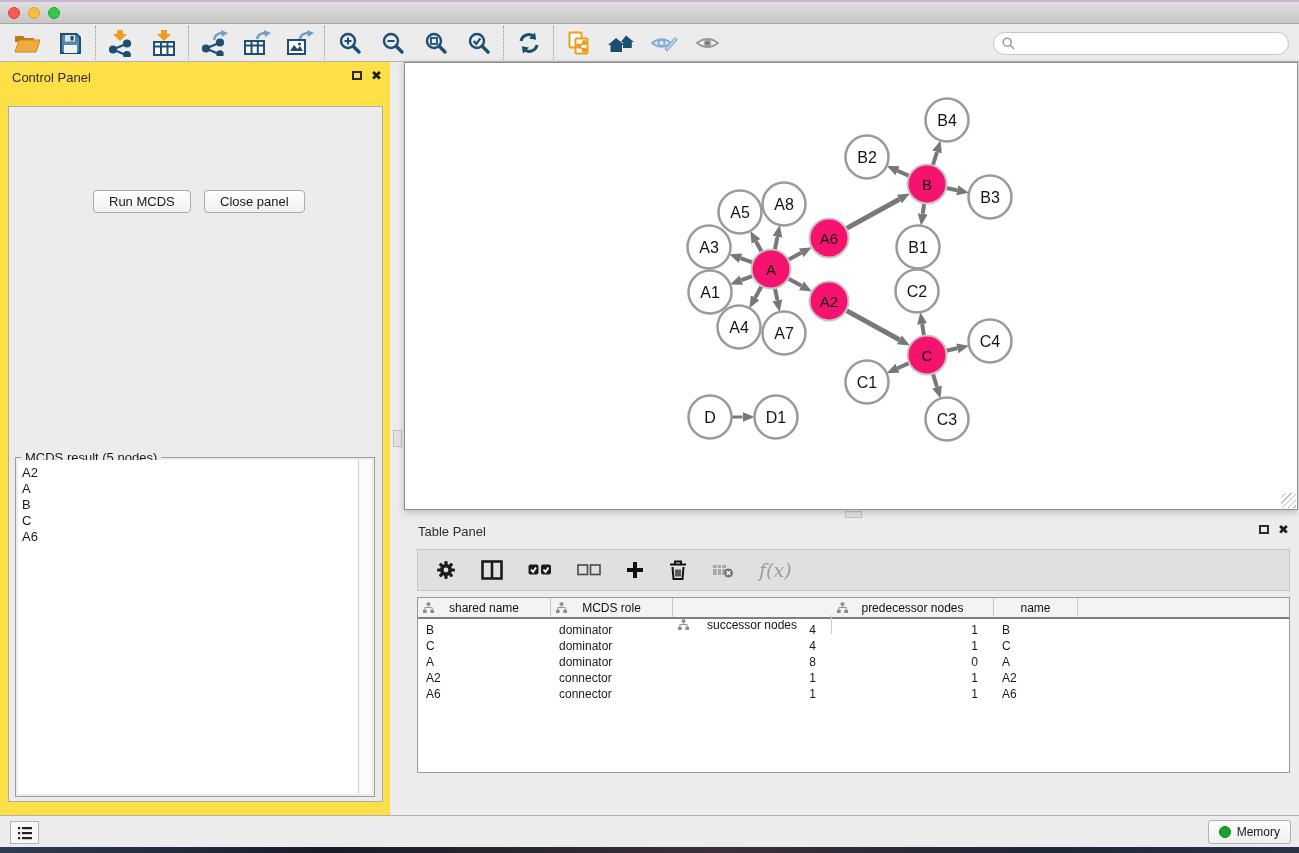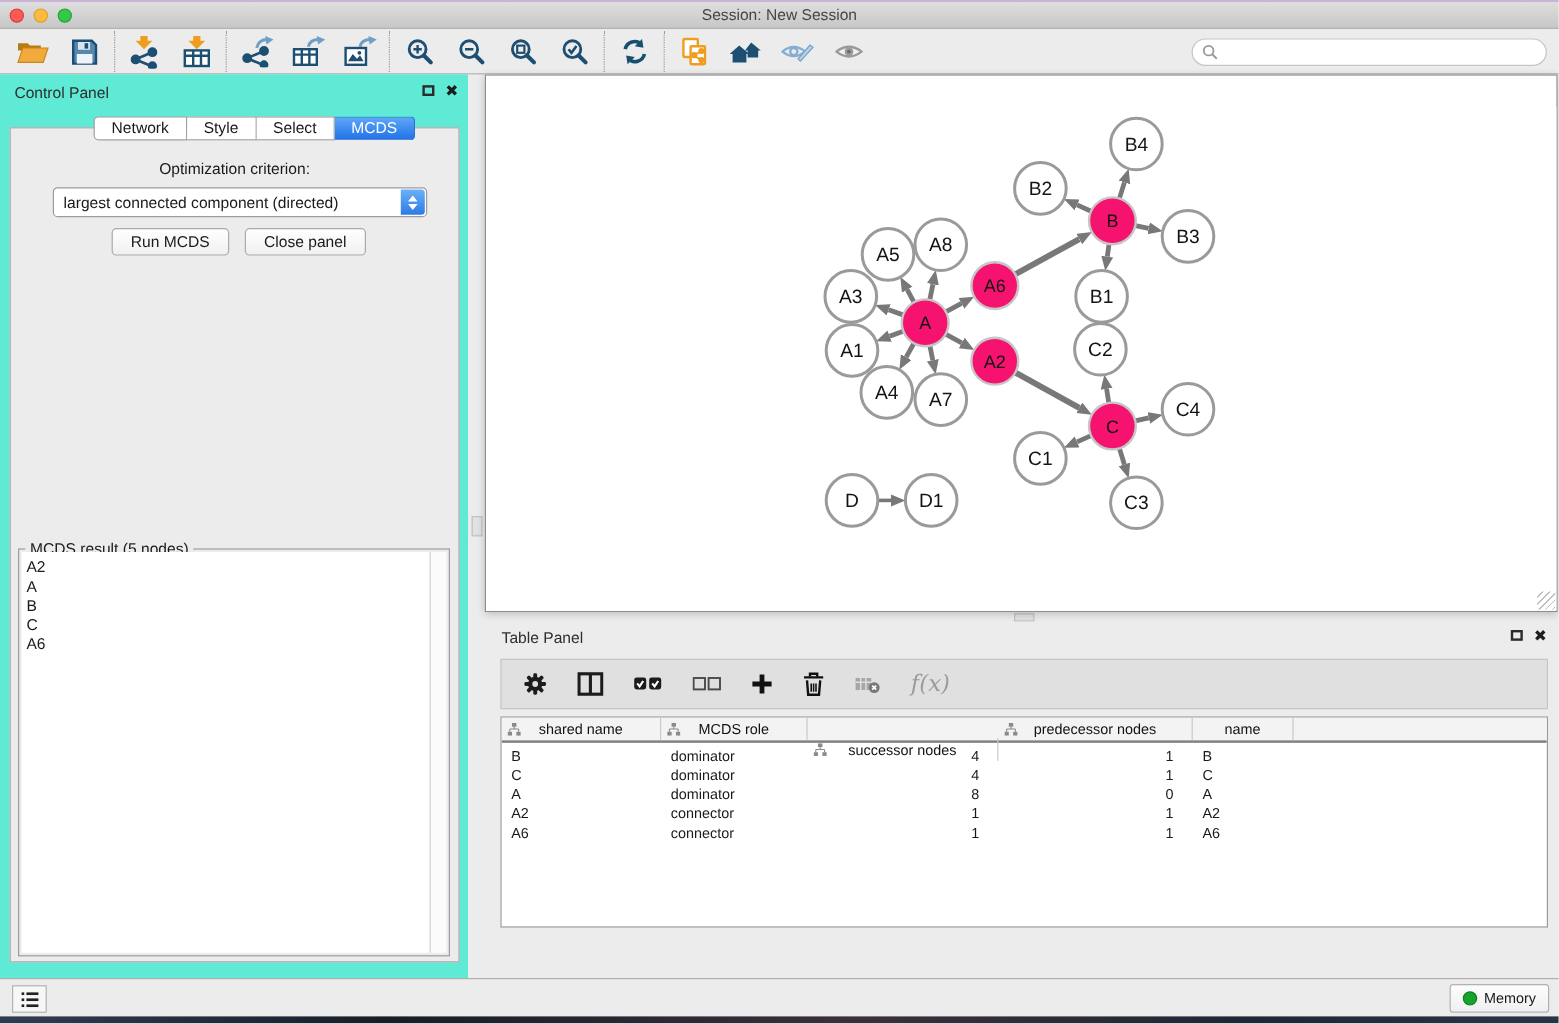--- a/index.html
+++ b/index.html
@@ -22,21 +22,21 @@
   .toolbar{position:absolute;top:25px;left:0;right:0;height:37px;background:#ececec;
            border-bottom:1px solid #b3b3b3;display:flex;align-items:center;padding-left:6px;}
   .tb-btn{width:43px;height:34px;display:flex;align-items:center;justify-content:center;flex:0 0 auto;}
   .tb-sep{width:0;height:34px;border-left:1px dotted #9a9a9a;margin:0 3px;flex:0 0 auto;}
   .search{margin-left:auto;margin-right:10px;width:296px;height:23px;border:1px solid #c5c5c5;
           border-radius:12px;background:#fff;display:flex;align-items:center;padding:0 8px;gap:5px;}
   .search input{border:none;outline:none;flex:1;font-size:12px;background:transparent;
                 font-family:"Liberation Sans",sans-serif;}
 
   
-  .control-panel{position:absolute;left:0;top:62px;width:390px;height:753px;background:#5eead4;}
+  .control-panel{position:absolute;left:0;top:62px;width:390px;height:753px;background:#fde047;}
   .cp-title{position:absolute;left:12px;top:8px;font-size:13px;color:#2e2e2e;}
   .win-icons{position:absolute;right:8px;top:8px;display:flex;gap:9px;align-items:center;}
   .win-float{width:10px;height:9px;border:2px solid #2b2b2b;display:inline-block;}
   .win-close{font-size:13px;font-weight:bold;color:#1c1c1c;line-height:11px;}
   .cp-tabs{position:absolute;left:78px;top:35px;display:flex;z-index:3;}
   .cp-tab{height:20px;line-height:18px;padding:0 14px;font-size:13px;background:#fff;
           border:1px solid #a2a2a2;border-left:none;cursor:default;}
   .cp-tab:first-child{border-left:1px solid #a2a2a2;border-radius:4px 0 0 4px;}
   .cp-tab:last-child{border-radius:0 4px 4px 0;}
   .cp-tab.active{background:linear-gradient(#5fa6f7,#2173e8);border-color:#2f6fd0;color:#fff;}
@@ -121,21 +121,20 @@
 <div class="screen">
 
   <div class="strip-top"></div>
 
   <div class="titlebar">
     <div class="lights">
       <span class="light red"></span>
       <span class="light yellow"></span>
       <span class="light green"></span>
     </div>
-    <div class="title-text">Session: New Session</div>
   </div>
 
   <div class="toolbar">
     <div class="tb-btn">
       <svg width="27" height="23" viewBox="0 0 27 23">
         <path d="M1 4h8l2 2h9v4H1z" fill="#b97b13"></path>
         <path d="M5 8h21l-4 12H1z" fill="#f2a93e" stroke="#c9881b"></path>
       </svg>
     </div>
     <div class="tb-btn">
@@ -277,35 +276,21 @@
       <input type="text" value="" style="">
     </div>
   </div>
 
   <div class="control-panel">
     <div class="cp-title">Control Panel</div>
     <div class="win-icons">
       <span class="win-float"></span>
       <span class="win-close">✖</span>
     </div>
-    <div class="cp-tabs">
-        <div class="cp-tab">Network</div>
-        <div class="cp-tab">Style</div>
-        <div class="cp-tab">Select</div>
-        <div class="cp-tab active">MCDS</div>
-      </div>
     <div class="cp-content">
-      <div class="opt-label">Optimization criterion:</div>
-      <div class="dropdown">
-        <span>largest connected component (directed)</span>
-        <span class="dd-stepper">
-          <span class="tri-up"></span>
-            <span class="tri-down"></span>
-        </span>
-      </div>
       <div class="cp-btn btn-run">Run MCDS</div>
       <div class="cp-btn btn-close">Close panel</div>
       <div class="result-group">
         <div class="result-label">MCDS result (5 nodes)</div>
         <div class="result-list">
             <div>A2</div>
             <div>A</div>
             <div>B</div>
             <div>C</div>
             <div>A6</div>

